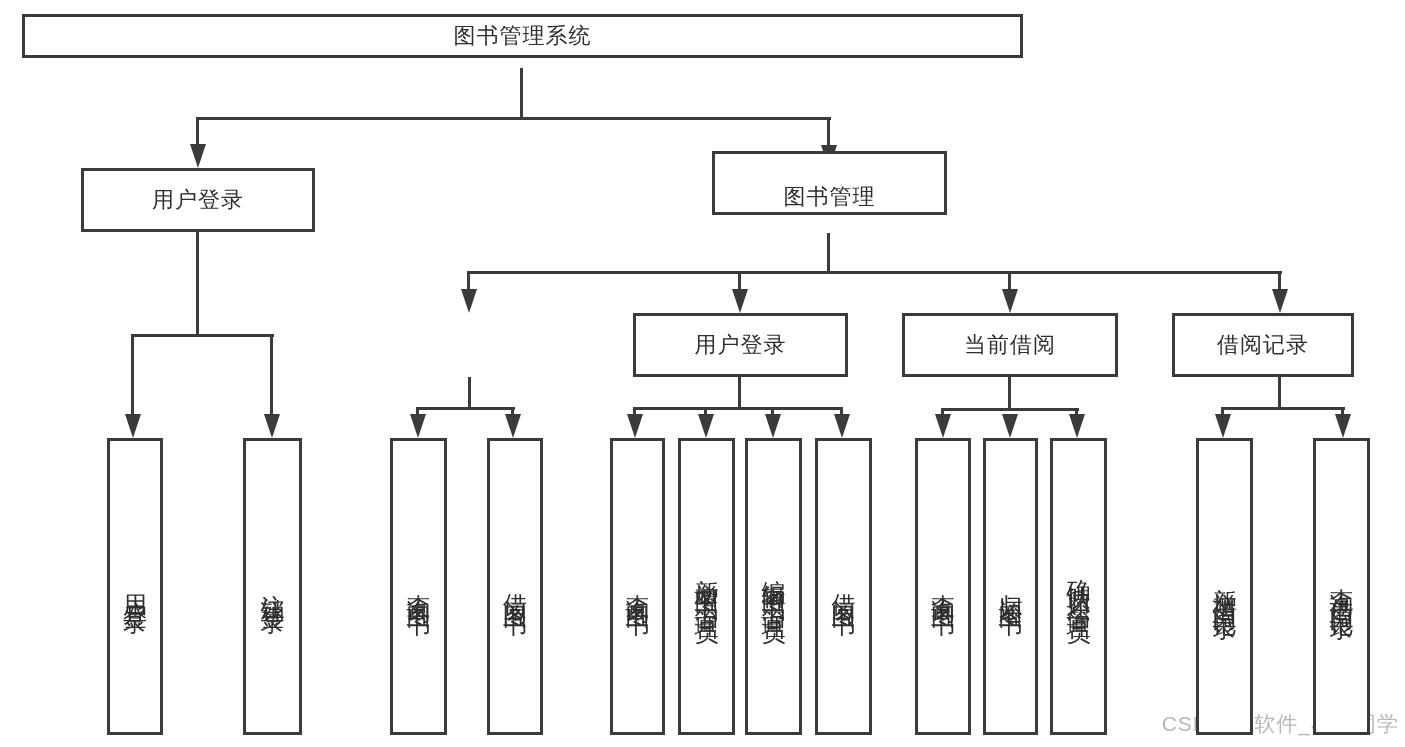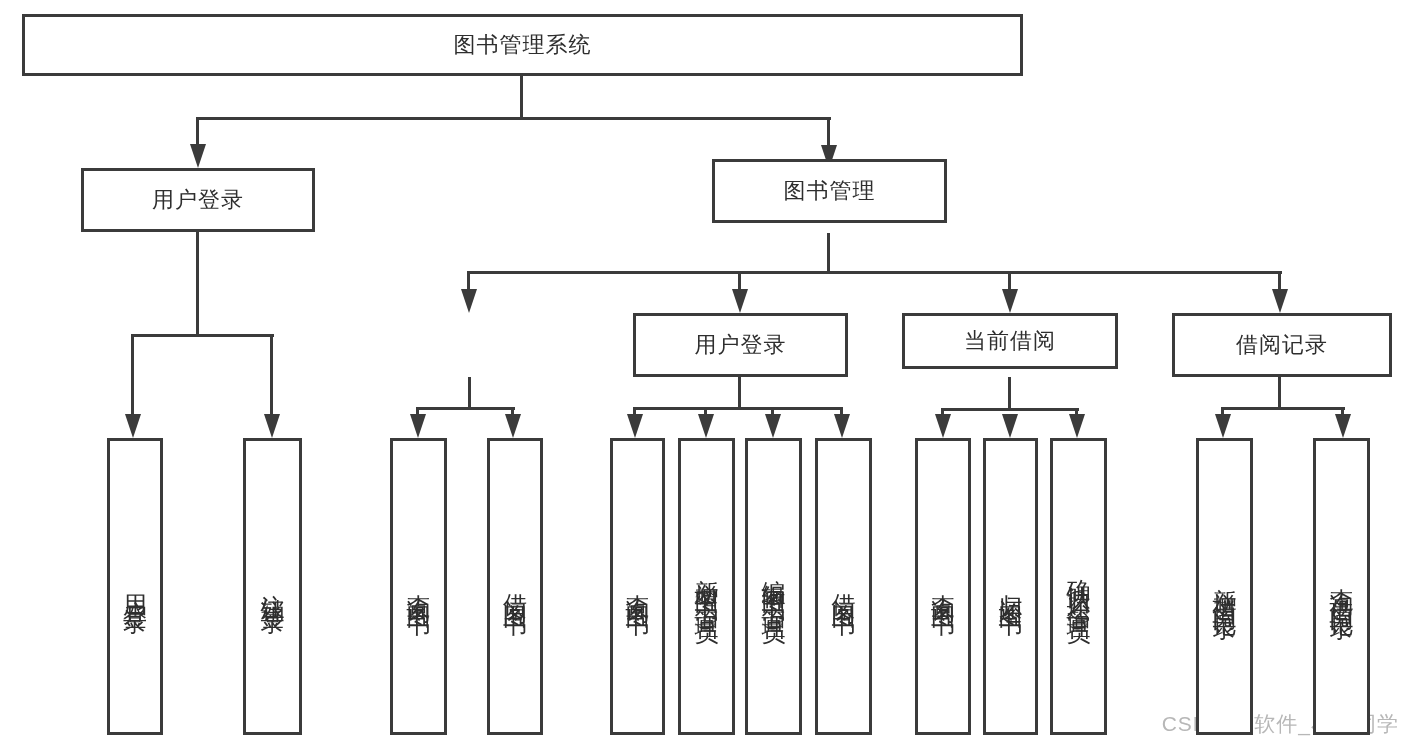--- a/index.html
+++ b/index.html
@@ -108,36 +108,36 @@
     <div class="arrowhead" style="left: 505px; top: 414px;"></div>
     <div class="arrowhead" style="left: 627px; top: 414px;"></div>
     <div class="arrowhead" style="left: 698px; top: 414px;"></div>
     <div class="arrowhead" style="left: 765px; top: 414px;"></div>
     <div class="arrowhead" style="left: 834px; top: 414px;"></div>
     <div class="arrowhead" style="left: 935px; top: 414px;"></div>
     <div class="arrowhead" style="left: 1002px; top: 414px;"></div>
     <div class="arrowhead" style="left: 1069px; top: 414px;"></div>
     <div class="arrowhead" style="left: 1215px; top: 414px;"></div>
     <div class="arrowhead" style="left: 1335px; top: 414px;"></div>
-    <div class="node h" style="left: 22px; top: 14px; width: 1001px; height: 62px;">
+    <div class="node h" style="left: 22px; top: 14px; width: 1001px; height: 44px;">
       <span class="htext">图书管理系统</span>
     </div>
     <div class="node h" style="left: 81px; top: 168px; width: 234px; height: 64px;">
       <span class="htext">用户登录</span>
     </div>
-    <div class="node h" style="left: 712px; top: 159px; width: 235px; height: 64px;">
+    <div class="node h" style="left: 712px; top: 151px; width: 235px; height: 64px; align-items: flex-end;">
       <span class="htext">图书管理</span>
     </div>
     <div class="node h" style="left: 633px; top: 313px; width: 215px; height: 64px;">
       <span class="htext">用户登录</span>
     </div>
-    <div class="node h" style="left: 902px; top: 313px; width: 216px; height: 56px;">
+    <div class="node h" style="left: 902px; top: 313px; width: 216px; height: 64px;">
       <span class="htext">当前借阅</span>
     </div>
-    <div class="node h" style="left: 1172px; top: 313px; width: 220px; height: 64px;">
+    <div class="node h" style="left: 1172px; top: 313px; width: 182px; height: 64px;">
       <span class="htext">借阅记录</span>
     </div>
     <div class="node v" style="left: 107px; top: 438px; width: 56px; height: 297px;">
       <span class="vtext">用户登录</span>
     </div>
     <div class="node v" style="left: 243px; top: 438px; width: 59px; height: 297px;">
       <span class="vtext">注销登录</span>
     </div>
     <div class="node v" style="left: 390px; top: 438px; width: 57px; height: 297px;">
       <span class="vtext">查询图书</span>

